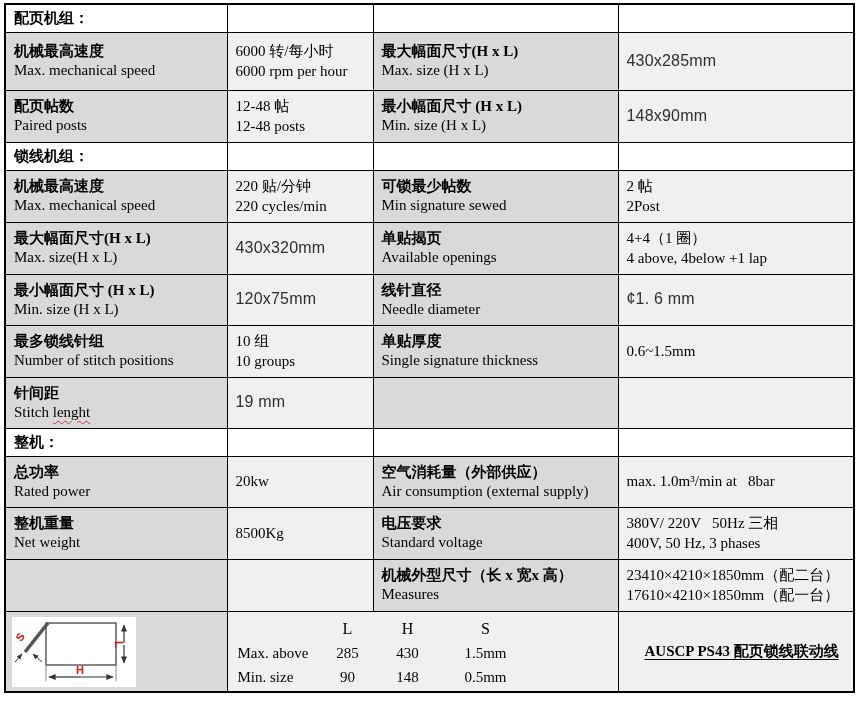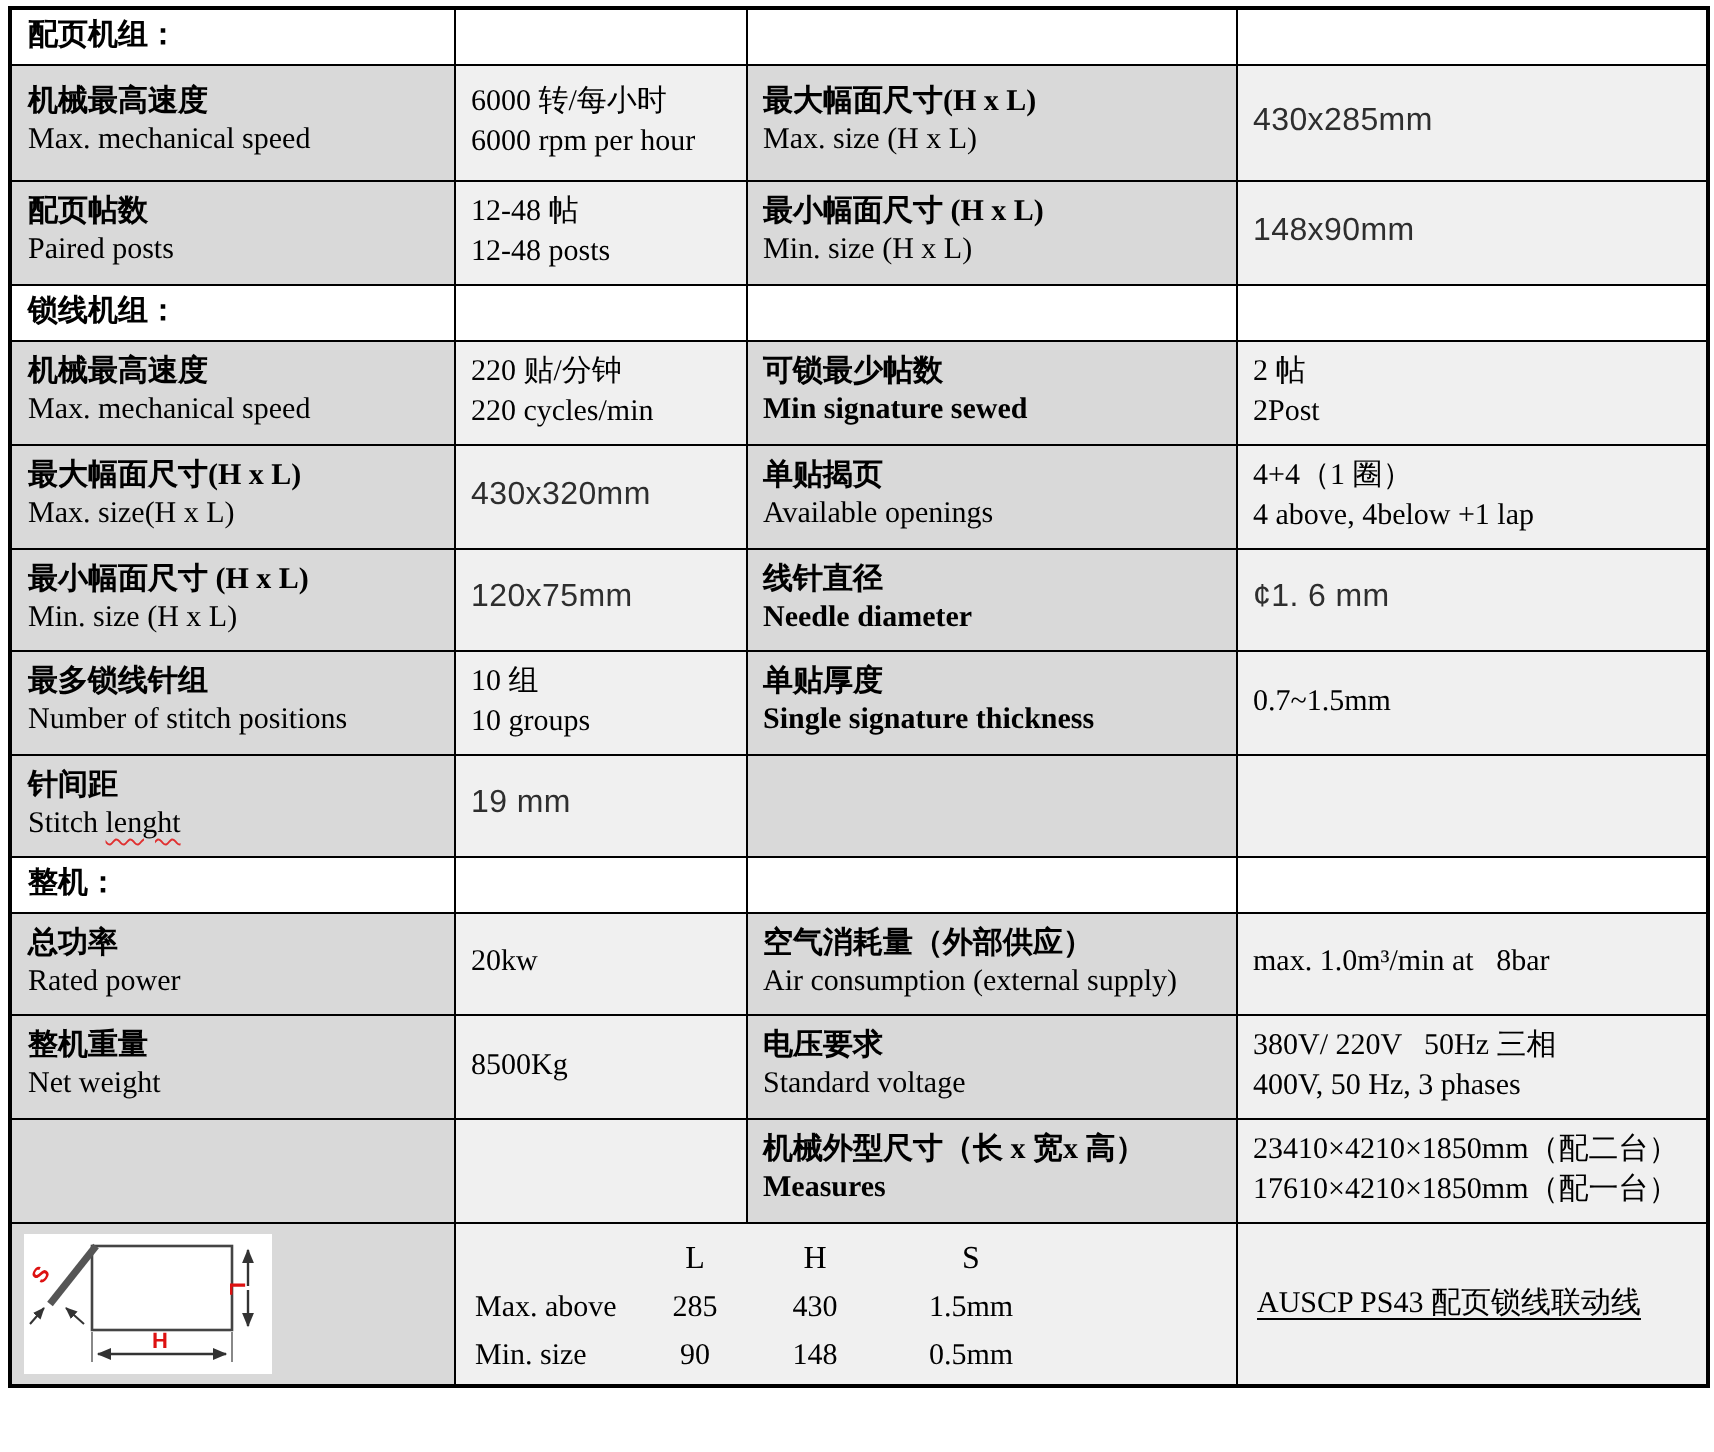--- a/index.html
+++ b/index.html
@@ -23,39 +23,39 @@
   tr.h-bot  { height:81px; }
   .cell {
     box-sizing:border-box; height:100%;
     display:flex; flex-direction:column; justify-content:flex-start;
     padding:5px 6px 6px 8px; white-space:pre-wrap;
   }
   .cell.center { justify-content:center; }
   .sec-cell { display:flex; align-items:center; padding:2px 6px 2px 8px; height:100%; box-sizing:border-box; }
   .zh { font-weight:bold; font-size:15px; line-height:20px; }
   .en { font-size:15px; line-height:19px; }
-  .en.b { font-weight:bold; }
+  .en.b { font-weight:normal; }
   .v  { font-size:15px; line-height:20px; }
   .sans { font-family:"Liberation Sans","DejaVu Sans",sans-serif; font-size:16px; color:#2e2e2e; letter-spacing:0.2px; }
   .wavy { text-decoration:underline; text-decoration-style:wavy; text-decoration-color:#e03030; text-decoration-thickness:1px; text-underline-offset:3px; }
   
   td.diagram-cell { background:#d9d9d9; }
   .diag-wrap { padding:5px 0 0 6px; }
   .diag-box { background:#ffffff; width:124px; height:70px; }
   td.mini-cell { background:#f0f0f0; }
   .mini {
     display:grid; grid-template-columns:82px 56px 64px 92px;
     padding:4px 0 0 10px; font-size:15px; line-height:24px;
   }
   .mini .hd { text-align:center; font-size:16px; }
   .mini .num { text-align:center; }
   .mini .rowlab { text-align:left; }
   td.model-cell { background:#f0f0f0; }
   .model {
-    padding-left:10px; font-size:15px; font-weight:normal;
+    padding-left:26px; font-size:15px; font-weight:bold;
     text-decoration:underline; text-underline-offset:3px;
   }
   svg text.red { fill:#dd1111; font-family:"Liberation Sans","DejaVu Sans",sans-serif; font-size:11px; font-weight:bold; }
 </style>
 </head>
 <body>
 
 <table class="spec">
   <colgroup>
     <col style="width:222px">
@@ -208,21 +208,21 @@
       <div class="v">10 组</div>
       <div class="v">10 groups</div></div>
         </td>
     <td class="lab">
           <div class="cell">
       <div class="zh">单贴厚度</div>
       <div class="en b">Single signature thickness</div></div>
         </td>
     <td class="val">
           <div class="cell center">
-      <div class="v">0.7~1.5mm</div></div>
+      <div class="v">0.6~1.5mm</div></div>
         </td>
   </tr>
 
   <tr class="h-data">
     <td class="lab">
           <div class="cell">
       <div class="zh">针间距</div>
       <div class="en"><span>Stitch </span><span class="wavy">lenght</span></div></div>
         </td>
     <td class="val">

